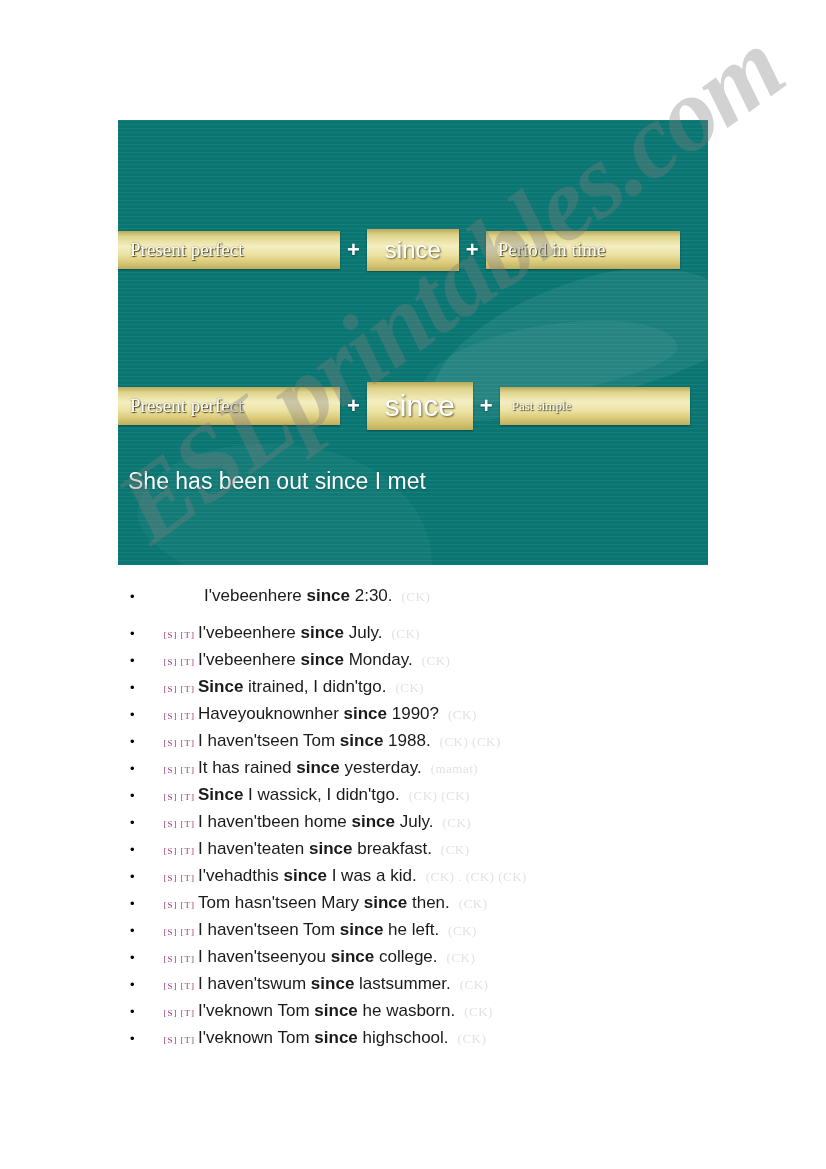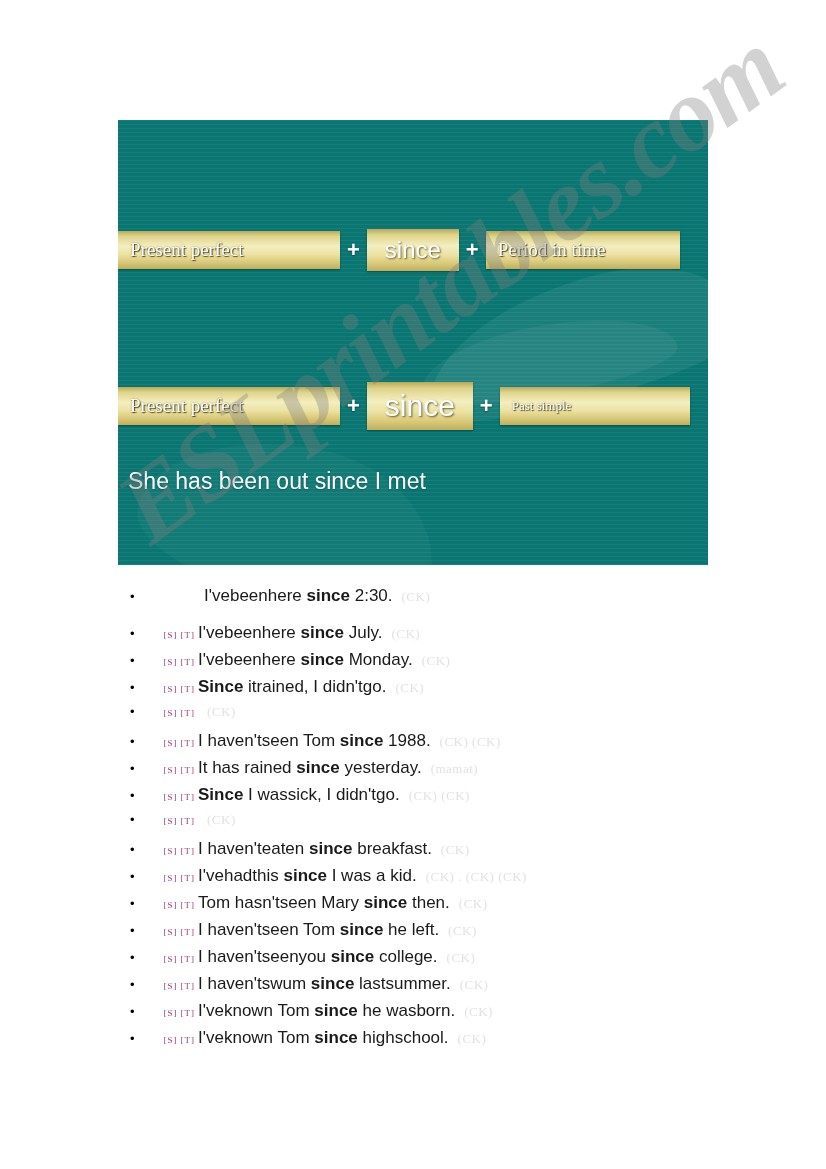--- a/index.html
+++ b/index.html
@@ -253,20 +253,21 @@
     </li>
     <li class="sent-row">
       <span class="bullet">•</span>
       <span class="tags"><span class="tag">[S]</span><span class="tag">[T]</span></span>
       <span class="sent-text"><b>Since</b> itrained, I didn'tgo.</span>
       <span class="credit">(CK)</span>
     </li>
     <li class="sent-row">
       <span class="bullet">•</span>
       <span class="tags"><span class="tag">[S]</span><span class="tag">[T]</span></span>
+      <span class="sent-text">Haveyouknownher <b>since</b> 1990?</span>
       <span class="credit">(CK)</span>
     </li>
     <li class="sent-row">
       <span class="bullet">•</span>
       <span class="tags"><span class="tag">[S]</span><span class="tag">[T]</span></span>
       <span class="sent-text">I haven'tseen Tom <b>since</b> 1988.</span>
       <span class="credit">(CK) (CK)</span>
     </li>
     <li class="sent-row">
       <span class="bullet">•</span>
@@ -276,20 +277,21 @@
     </li>
     <li class="sent-row">
       <span class="bullet">•</span>
       <span class="tags"><span class="tag">[S]</span><span class="tag">[T]</span></span>
       <span class="sent-text"><b>Since</b> I wassick, I didn'tgo.</span>
       <span class="credit">(CK) (CK)</span>
     </li>
     <li class="sent-row">
       <span class="bullet">•</span>
       <span class="tags"><span class="tag">[S]</span><span class="tag">[T]</span></span>
+      <span class="sent-text">I haven'tbeen home <b>since</b> July.</span>
       <span class="credit">(CK)</span>
     </li>
     <li class="sent-row">
       <span class="bullet">•</span>
       <span class="tags"><span class="tag">[S]</span><span class="tag">[T]</span></span>
       <span class="sent-text">I haven'teaten <b>since</b> breakfast.</span>
       <span class="credit">(CK)</span>
     </li>
     <li class="sent-row">
       <span class="bullet">•</span>

